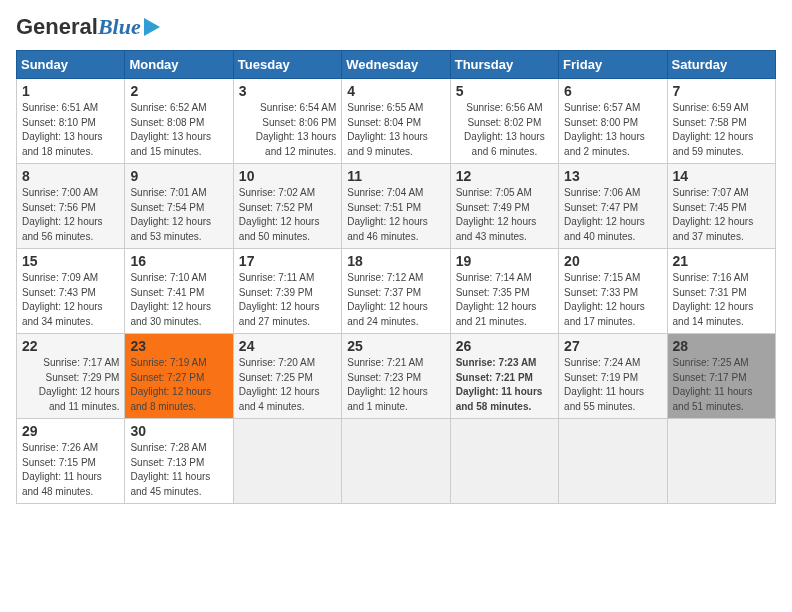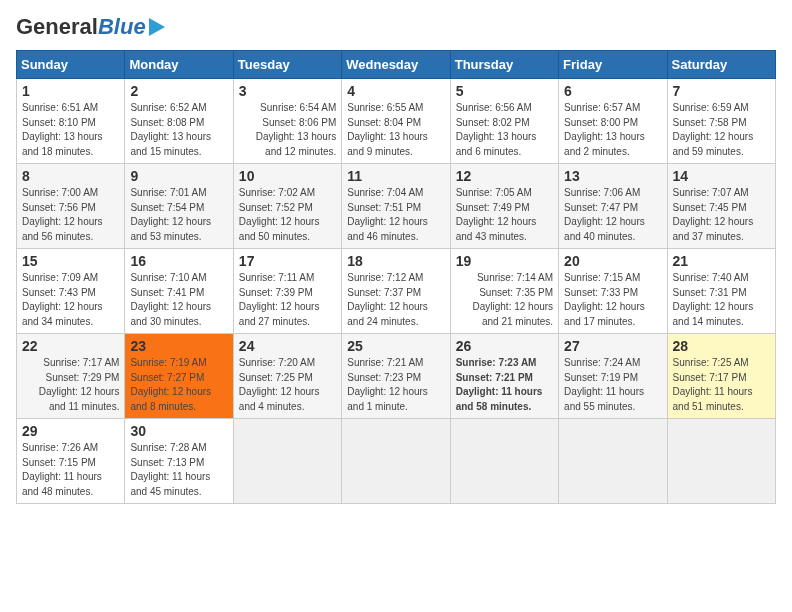--- a/index.html
+++ b/index.html
@@ -81,21 +81,21 @@
       line-height: 1.45;
     }
   </style>
 </head>
 <body>
 
 <div class="header">
   <div class="logo">
     <div class="logo-line">
       <span class="logo-text">
-        <span style="color:#333;">General</span><span style="color:#2a6faf; font-style:italic;">Blue</span>
+        <span style="color:#333;">General</span><span style="color:#2a6faf; font-style:italic;font-family:Liberation Serif, serif;">Blue</span>
       </span>
       <span style="display:inline-block; width:0; height:0; border-top:9px solid transparent; border-bottom:9px solid transparent; border-left:16px solid #2e9ed4; margin-left:3px; vertical-align:middle;"></span>
     </div>
   </div>
   <div class="title-block">
     <div class="month-title"></div>
     <div class="subtitle"></div>
   </div>
 </div>
 
@@ -132,21 +132,21 @@
 Daylight: 13 hours and 12 minutes.</div>
         </td>
         <td>
           <span class="day-num">4</span>
           <div class="day-info" style="white-space: pre-line;">Sunrise: 6:55 AM
 Sunset: 8:04 PM
 Daylight: 13 hours and 9 minutes.</div>
         </td>
         <td>
           <span class="day-num">5</span>
-          <div class="day-info" style="white-space: pre-line;">Sunrise: 6:56 AM
+          <div class="day-info" style="white-space: pre-line; text-align: center;">Sunrise: 6:56 AM
 Sunset: 8:02 PM
 Daylight: 13 hours and 6 minutes.</div>
         </td>
         <td>
           <span class="day-num">6</span>
           <div class="day-info" style="white-space: pre-line;">Sunrise: 6:57 AM
 Sunset: 8:00 PM
 Daylight: 13 hours and 2 minutes.</div>
         </td>
         <td>
@@ -220,33 +220,33 @@
 Daylight: 12 hours and 27 minutes.</div>
         </td>
         <td>
           <span class="day-num">18</span>
           <div class="day-info" style="white-space: pre-line;">Sunrise: 7:12 AM
 Sunset: 7:37 PM
 Daylight: 12 hours and 24 minutes.</div>
         </td>
         <td>
           <span class="day-num">19</span>
-          <div class="day-info" style="white-space: pre-line; text-align: right;">Sunrise: 7:14 AM
+          <div class="day-info" style="white-space: pre-line;">Sunrise: 7:14 AM
 Sunset: 7:35 PM
 Daylight: 12 hours and 21 minutes.</div>
         </td>
         <td>
           <span class="day-num">20</span>
           <div class="day-info" style="white-space: pre-line;">Sunrise: 7:15 AM
 Sunset: 7:33 PM
 Daylight: 12 hours and 17 minutes.</div>
         </td>
         <td>
           <span class="day-num">21</span>
-          <div class="day-info" style="white-space: pre-line;">Sunrise: 7:40 AM
+          <div class="day-info" style="white-space: pre-line;">Sunrise: 7:16 AM
 Sunset: 7:31 PM
 Daylight: 12 hours and 14 minutes.</div>
         </td>
       </tr>
       <tr>
         <td style="background: rgb(245, 245, 245);">
           <span class="day-num">22</span>
           <div class="day-info" style="white-space: pre-line; text-align: right;">Sunrise: 7:17 AM
 Sunset: 7:29 PM
 Daylight: 12 hours and 11 minutes.</div>
@@ -274,21 +274,21 @@
           <div class="day-info" style="white-space: pre-line; font-weight: bold;">Sunrise: 7:23 AM
 Sunset: 7:21 PM
 Daylight: 11 hours and 58 minutes.</div>
         </td>
         <td style="background: rgb(245, 245, 245);">
           <span class="day-num">27</span>
           <div class="day-info" style="white-space: pre-line;">Sunrise: 7:24 AM
 Sunset: 7:19 PM
 Daylight: 11 hours and 55 minutes.</div>
         </td>
-        <td style="background: #fef9c3;">
+        <td style="background: #a3a3a3;">
           <span class="day-num">28</span>
           <div class="day-info" style="white-space: pre-line;">Sunrise: 7:25 AM
 Sunset: 7:17 PM
 Daylight: 11 hours and 51 minutes.</div>
         </td>
       </tr>
       <tr>
         <td>
           <span class="day-num">29</span>
           <div class="day-info" style="white-space: pre-line;">Sunrise: 7:26 AM

